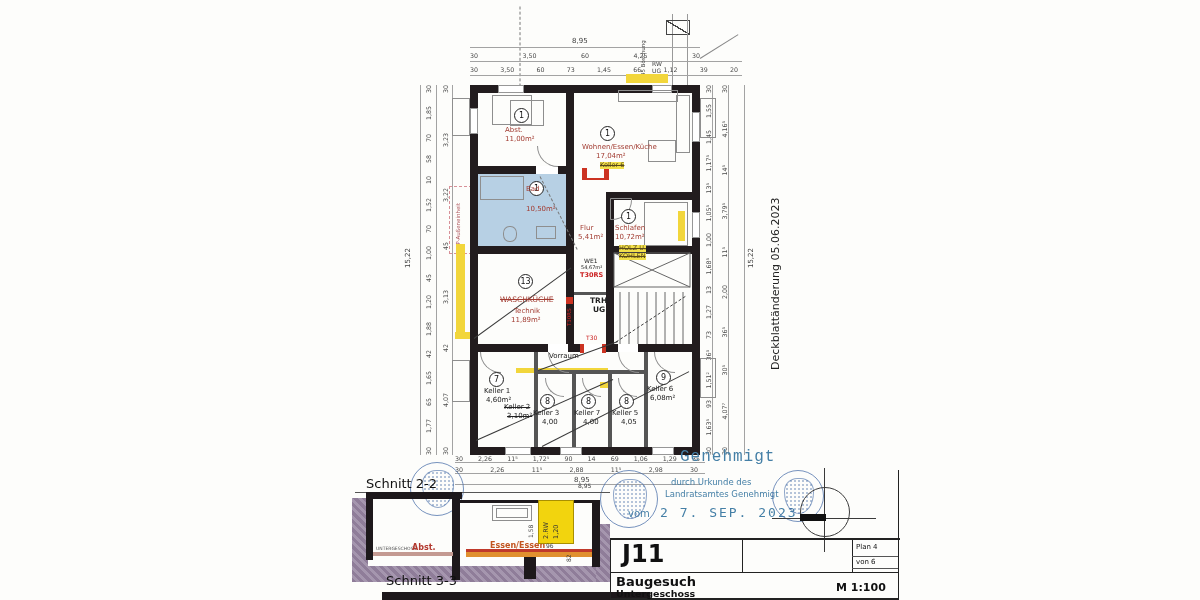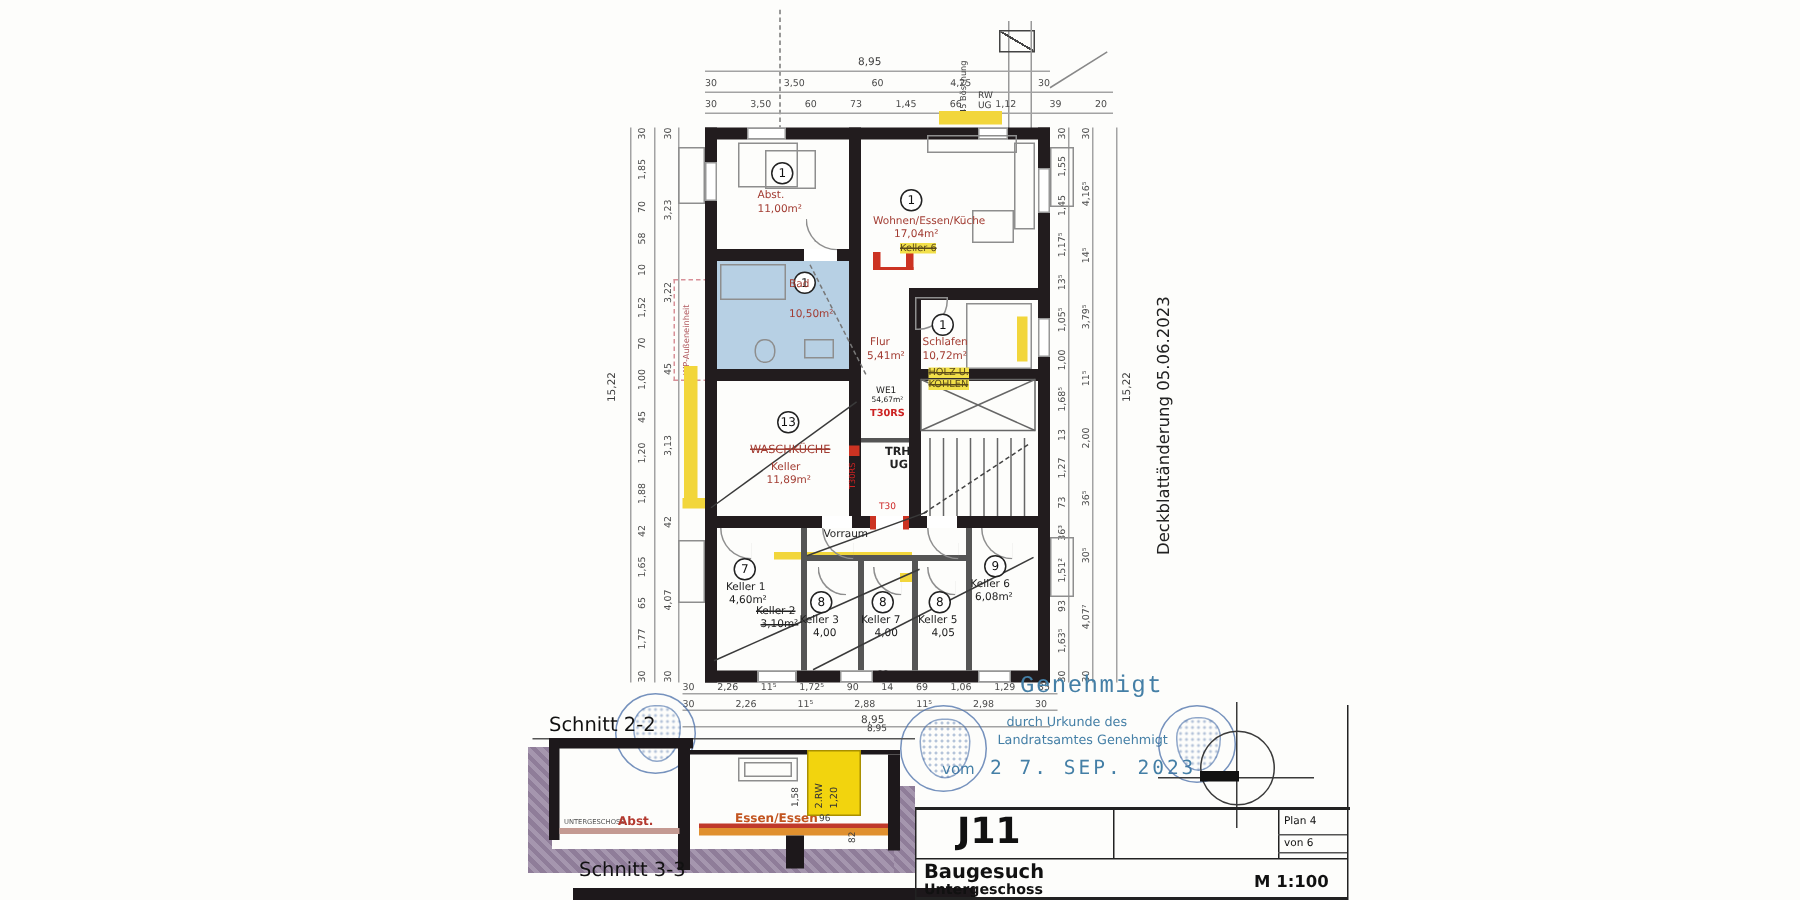--- a/index.html
+++ b/index.html
@@ -288,21 +288,21 @@
   <div class="t hl" style="left:619px;top:253px;font-size:6.5px;color:#5a4a1a;">KOHLEN</div>
 
   <div class="t" style="left:584px;top:258px;font-size:6px;color:#222;">WE1</div>
   <div class="t" style="left:581px;top:265px;font-size:5px;color:#222;">54,67m²</div>
   <div class="t" style="left:580px;top:272px;font-size:6.5px;color:#c22;font-weight:bold;">T30RS</div>
   <div class="t vtext" style="left:567px;top:300px;height:26px;font-size:5.5px;color:#c22;">T30RS</div>
   <div class="t" style="left:586px;top:335px;font-size:6px;color:#c22;">T30</div>
 
   <div class="circ" style="left:518px;top:274px;">13</div>
   <div class="t red strike" style="left:500px;top:296px;font-size:7.5px;text-decoration-color:#a23c32;">WASCHKÜCHE</div>
-  <div class="t red" style="left:514px;top:308px;">Keller</div>
+  <div class="t red" style="left:514px;top:308px;">Technik</div>
   <div class="t red" style="left:511px;top:317px;">11,89m²</div>
 
   <div class="t" style="left:590px;top:297px;font-size:7.5px;color:#222;font-weight:bold;">TRH</div>
   <div class="t" style="left:593px;top:306px;font-size:7.5px;color:#222;font-weight:bold;">UG</div>
 
   <div class="t" style="left:549px;top:353px;color:#222;">Vorraum</div>
 
   <div class="circ" style="left:489px;top:372px;">7</div>
   <div class="t" style="left:484px;top:388px;color:#222;">Keller 1</div>
   <div class="t" style="left:486px;top:397px;color:#222;">4,60m²</div>
@@ -387,20 +387,20 @@
   <div class="dimline" style="left:610px;top:538px;width:290px;height:2px;background:#222;"></div>
   <div class="dimline" style="left:610px;top:538px;width:1px;height:62px;background:#222;"></div>
   <div class="dimline" style="left:898px;top:470px;width:1px;height:130px;background:#222;"></div>
   <div class="dimline" style="left:610px;top:572px;width:288px;height:1px;background:#222;"></div>
   <div class="dimline" style="left:610px;top:598px;width:288px;height:2px;background:#222;"></div>
   <div class="dimline" style="left:742px;top:540px;width:1px;height:32px;background:#222;"></div>
   <div class="dimline" style="left:852px;top:540px;width:1px;height:32px;background:#222;"></div>
   <div class="dimline" style="left:852px;top:556px;width:46px;height:1px;background:#555;"></div>
   <div class="dimline" style="left:852px;top:568px;width:46px;height:1px;background:#555;"></div>
 
-  <div class="t" style="left:622px;top:542px;font-size:24px;font-weight:bold;color:#111;margin-left:16px;">J11</div>
+  <div class="t" style="left:622px;top:542px;font-size:24px;font-weight:bold;color:#111;">J11</div>
   <div class="t" style="left:856px;top:544px;font-size:7px;color:#111;">Plan  4</div>
   <div class="t" style="left:856px;top:559px;font-size:7px;color:#111;">von  6</div>
   <div class="t" style="left:616px;top:575px;font-size:13px;font-weight:bold;color:#111;">Baugesuch</div>
   <div class="t" style="left:616px;top:589px;font-size:9.5px;font-weight:bold;color:#111;">Untergeschoss</div>
   <div class="t" style="left:836px;top:582px;font-size:11px;font-weight:bold;color:#111;">M 1:100</div>
 
 </div>
 
 </body></html>

